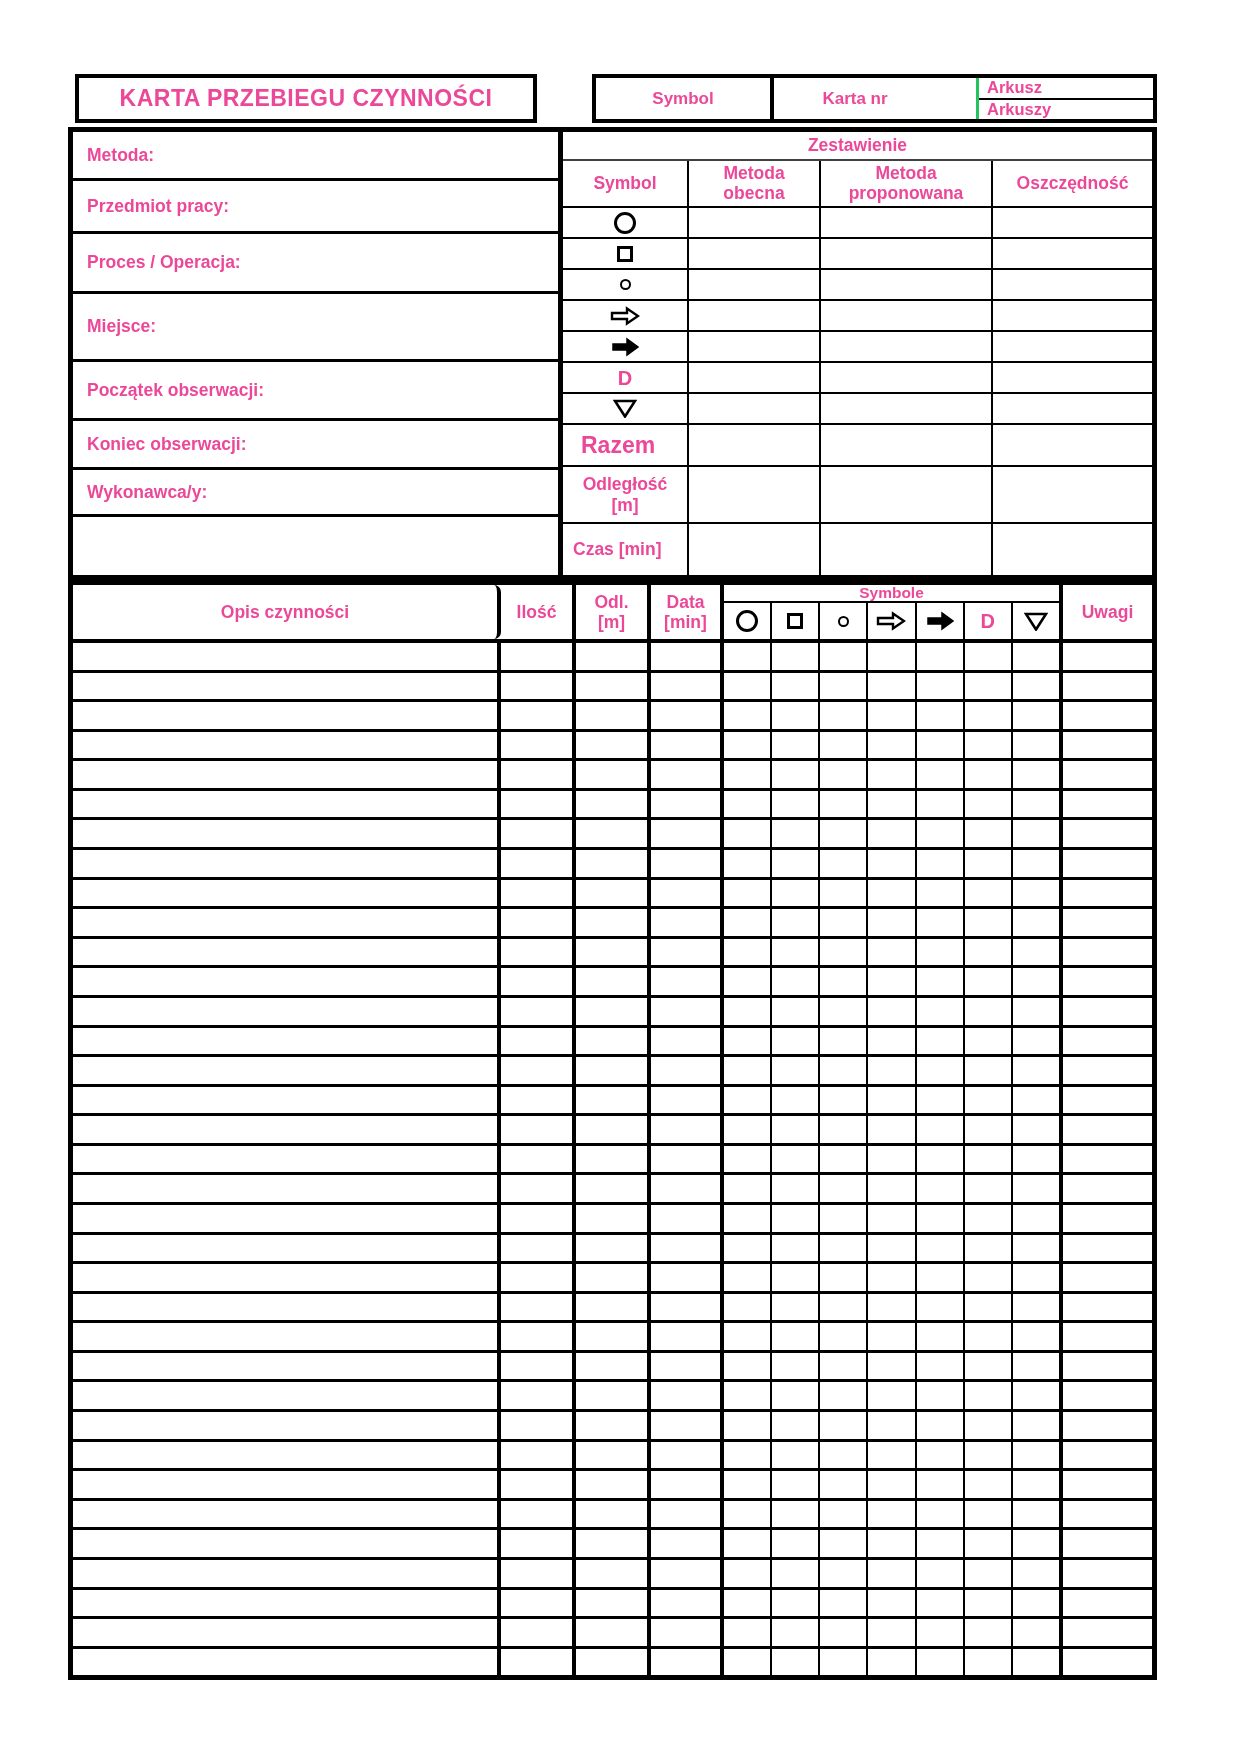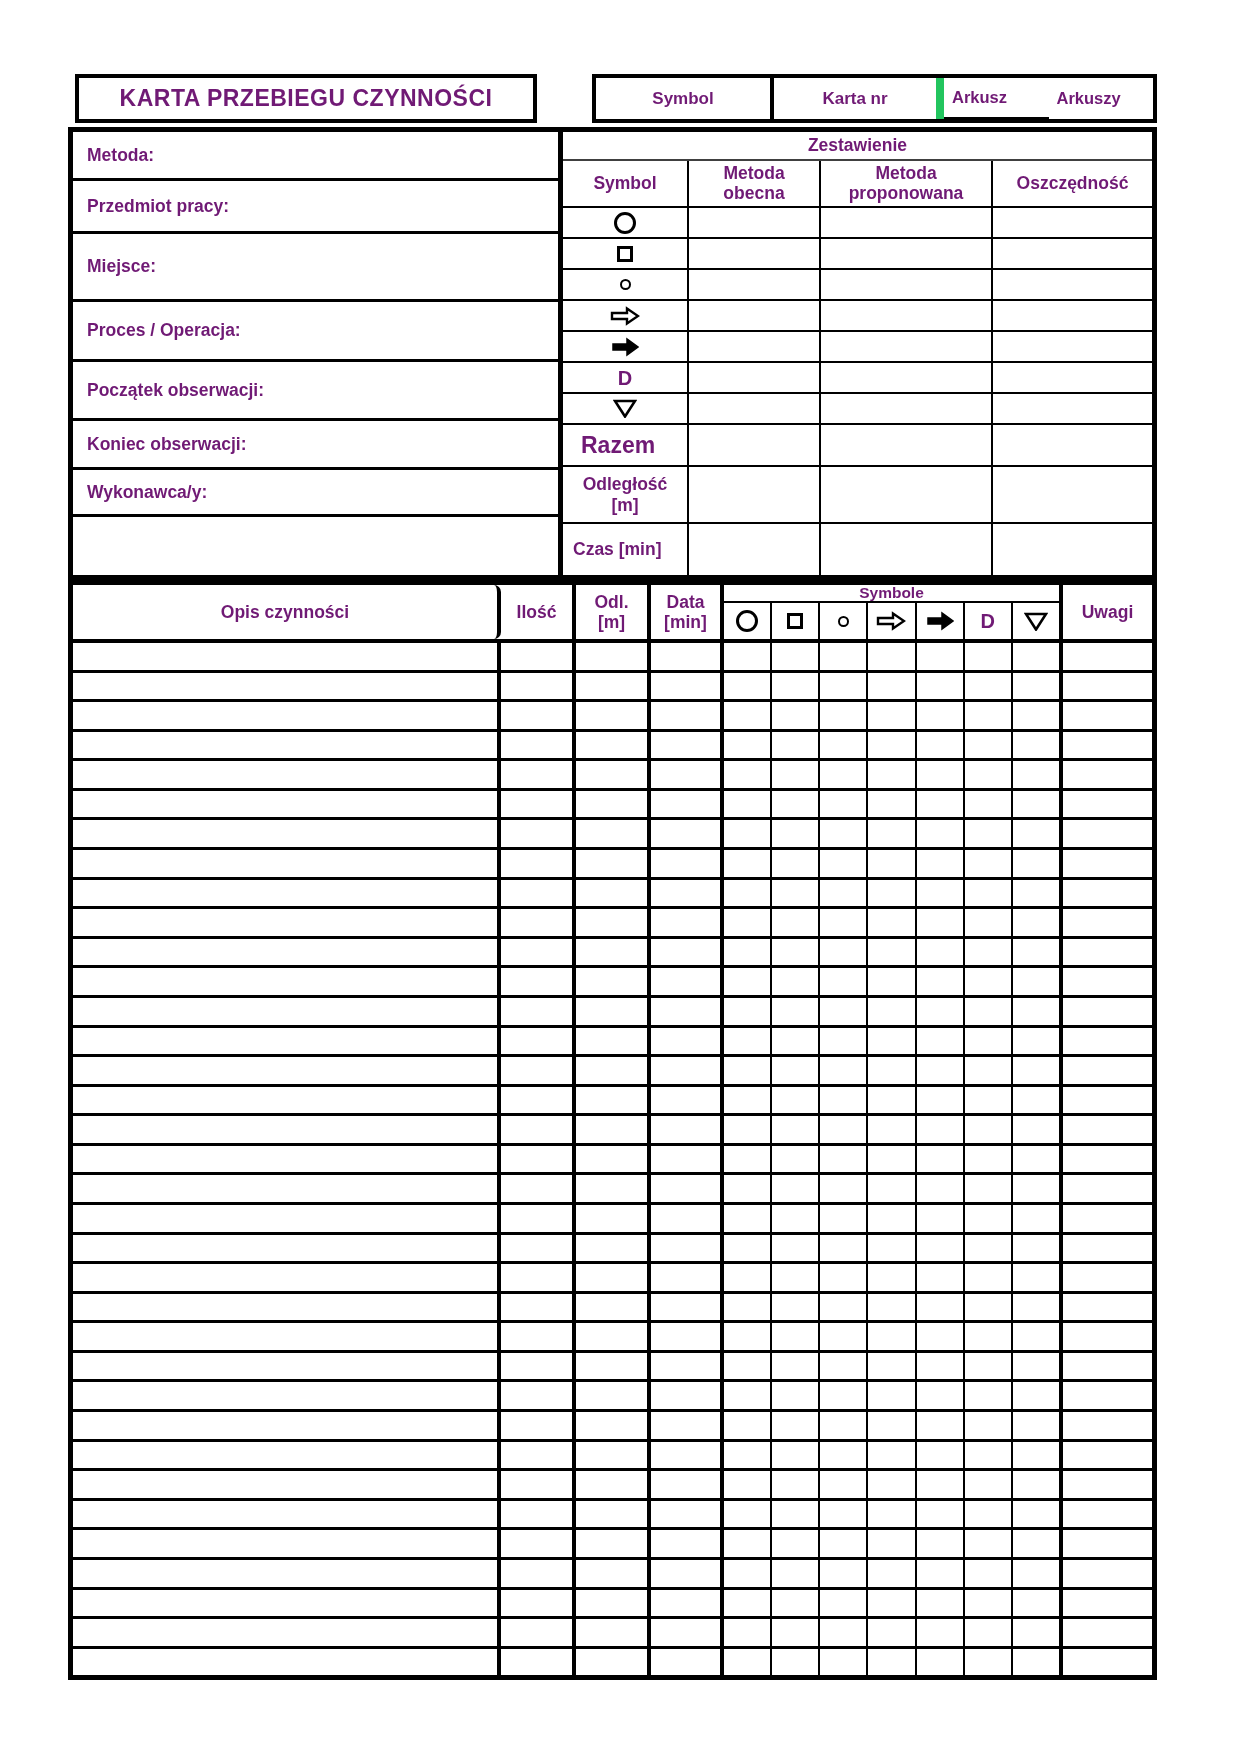--- a/index.html
+++ b/index.html
@@ -2,42 +2,42 @@
 <html><head>
 <meta charset="utf-8">
 <style>
   * { box-sizing: border-box; margin: 0; padding: 0; }
   html,body { background:#fff; }
   .page {
     position: relative;
     width: 1240px;
     height: 1754px;
     background: #fff;
-    color: #701a75;
+    color: #ec4899;
     font-family: "Liberation Sans", sans-serif;
   }
 
   
   .titlebox {
     position: absolute; left: 75px; top: 74px;
     width: 462px; height: 49px;
     border: 4px solid #000;
     display: flex; align-items: center; justify-content: center;
     font-weight: bold; font-size: 23px; letter-spacing: .5px;
   }
   .topgroup {
     position: absolute; left: 592px; top: 74px;
     width: 565px; height: 49px;
     border: 4px solid #000;
     display: flex;
   }
   .tg-cell { font-weight: bold; font-size: 17px; }
   .tg-symbol { width: 174px; display: flex; justify-content: center; align-items: center; }
   .tg-karta  { width: 166px; border-left: 4px solid #000; display: flex; justify-content: center; align-items: center; }
-  .tg-arkusz { flex: 1; border-left: 8px solid #22c55e; display: flex; flex-direction: row; }
+  .tg-arkusz { flex: 1; border-left: 3px solid #22c55e; display: flex; flex-direction: column; margin-left: 40px; }
   .tg-arkusz .half { flex: 1; display: flex; align-items: center; padding-left: 8px; font-weight: bold; font-size: 16.5px; }
   .tg-arkusz .half.first { border-bottom: 2px solid #000; }
 
   
   .upper {
     position: absolute; left: 68px; top: 127px;
     width: 1089px; height: 453px;
     border: 5px solid #000;
     display: flex;
   }
@@ -142,22 +142,22 @@
     <div class="tg-cell tg-arkusz">
       <div class="half first">Arkusz</div>
       <div class="half">Arkuszy</div>
     </div>
   </div>
 
   <div class="upper">
     <div class="upper-left">
       <div class="field-row fr1">Metoda:</div>
       <div class="field-row fr2">Przedmiot pracy:</div>
+      <div class="field-row fr3">Proces / Operacja:</div>
       <div class="field-row fr4">Miejsce:</div>
-      <div class="field-row fr3">Proces / Operacja:</div>
       <div class="field-row fr5">Początek obserwacji:</div>
       <div class="field-row fr6">Koniec obserwacji:</div>
       <div class="field-row fr7">Wykonawca/y:</div>
     </div>
 
     <div class="upper-right">
       <div class="z-title">Zestawienie</div>
       <div class="z-head">
         <div class="z-col zc1 first">Symbol</div>
         <div class="z-col zc2">Metoda obecna</div>

